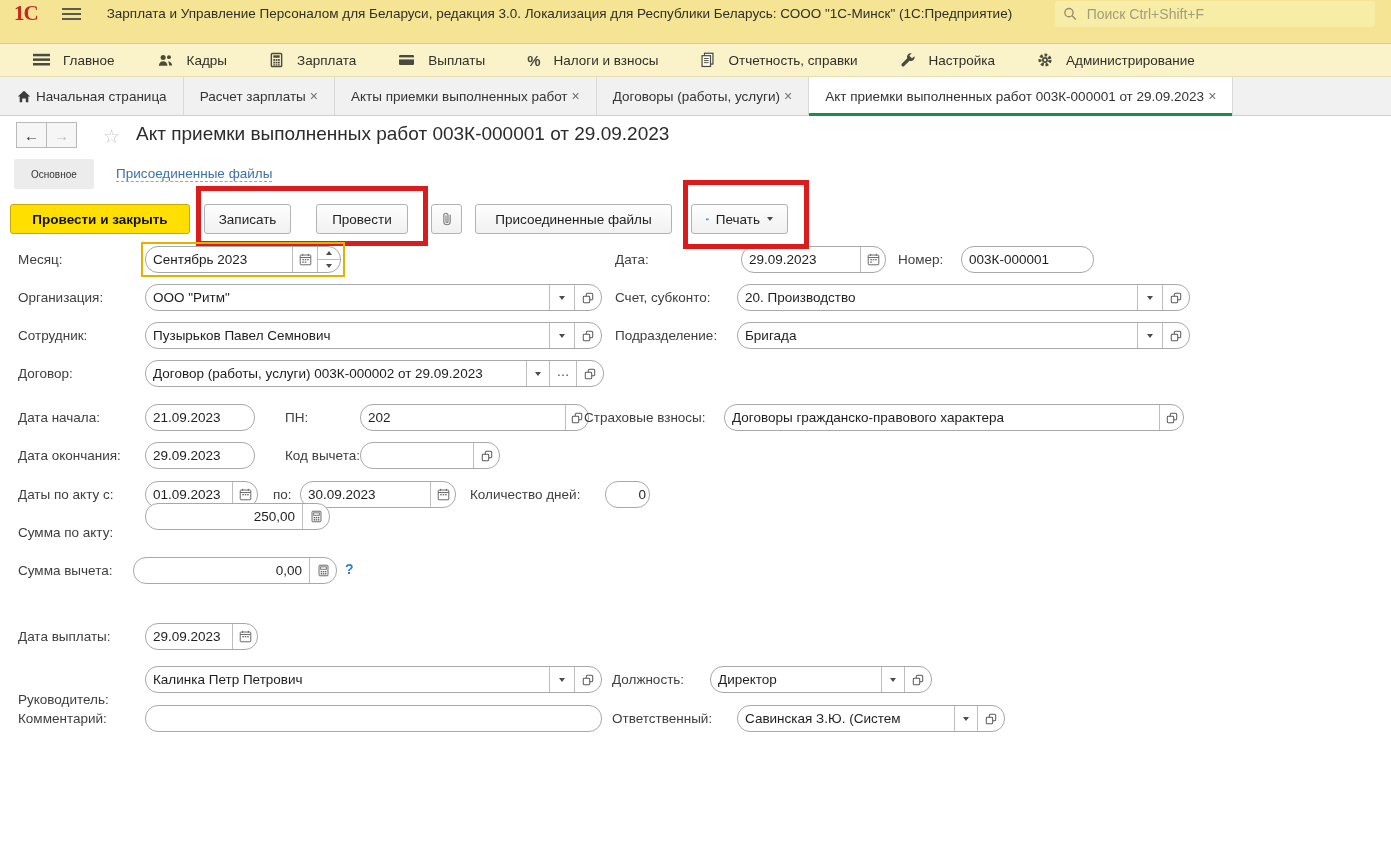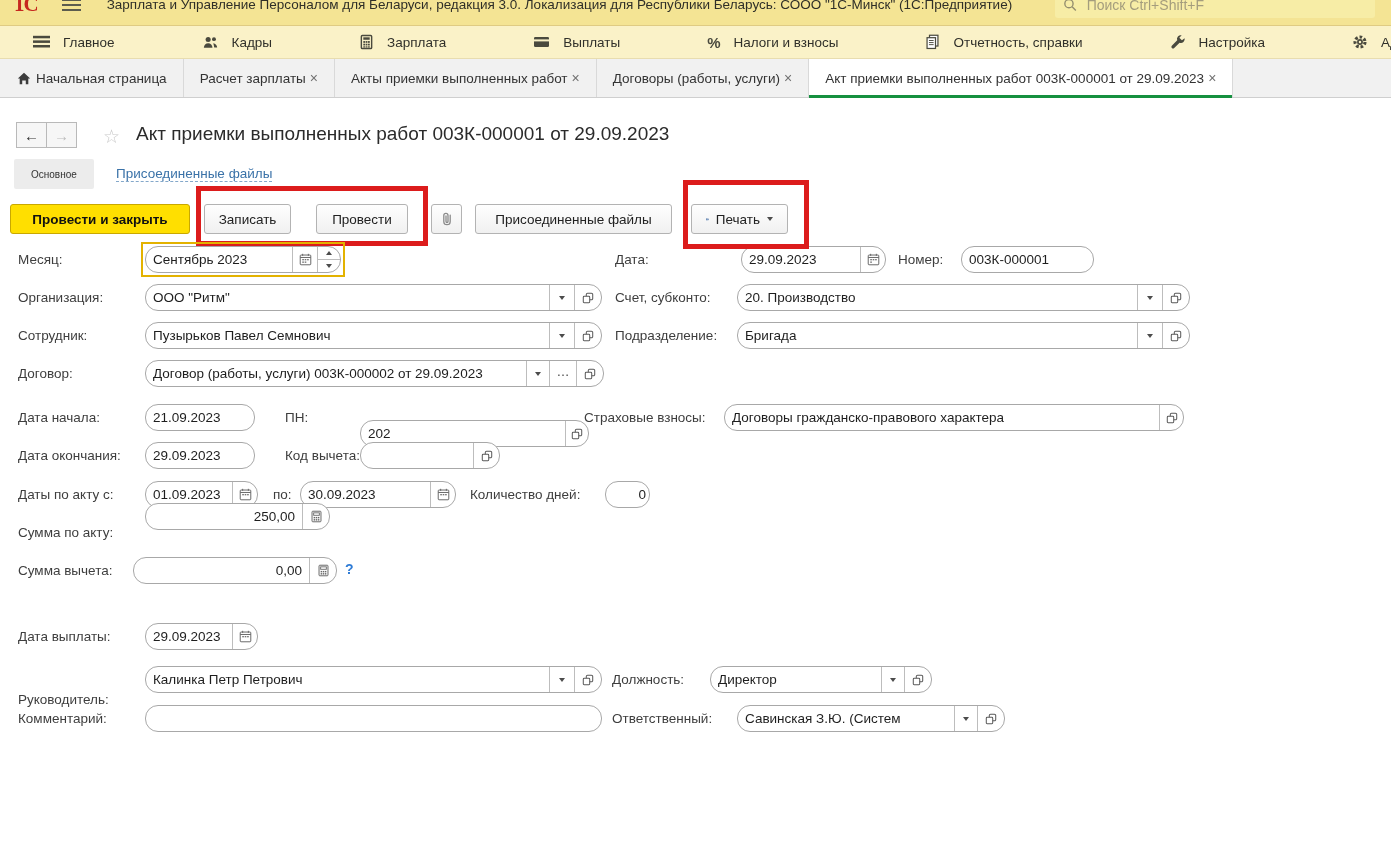--- a/index.html
+++ b/index.html
@@ -1,34 +1,34 @@
 <!DOCTYPE html>
 <html><head>
 <meta charset="utf-8">
 <style>
   html,body{margin:0;padding:0;background:#fff;}
   .screen{position:relative;width:1391px;height:868px;background:#fff;overflow:hidden;
           font-family:"Liberation Sans","DejaVu Sans",sans-serif;}
 
   
-  .titlebar{height:26px;background:#f4e494;border-bottom:1px solid #dfcb83;box-sizing:border-box;
+  .titlebar{height:44px;background:#f4e494;border-bottom:1px solid #dfcb83;box-sizing:border-box;
             display:flex;align-items:center;padding:0 16px 16px 14px;}
   .logo{color:#c6291f;font-weight:700;font-size:21px;font-family:"Liberation Serif",serif;
         letter-spacing:-1px;margin-right:24px;line-height:1;}
   .tb-burger{margin-right:26px;display:flex;align-items:center;cursor:pointer;}
   .app-title{font-size:13.5px;color:#2f2f28;white-space:nowrap;}
   .search{margin-left:auto;display:flex;align-items:center;gap:7px;width:320px;height:26px;
           background:#f7eda6;border-radius:3px;padding:0 8px;box-sizing:border-box;}
   .search-input{background:transparent;border:none;outline:none;font-size:14px;color:#55503a;width:100%;
                 font-family:"Liberation Sans","DejaVu Sans",sans-serif;}
   .search-input::placeholder{color:#a49d7d;}
 
   
   .menubar{height:33px;background:#faf2c8;border-bottom:1px solid #e8ddb0;box-sizing:border-box;
-           display:flex;align-items:center;padding-left:12px;gap:45px;}
+           display:flex;align-items:center;padding-left:12px;}
   .mi{display:flex;align-items:center;gap:13px;padding:0 21px;height:100%;cursor:pointer;
       font-size:13.5px;color:#30302a;white-space:nowrap;}
   .pct{font-weight:700;font-size:15px;color:#4a4a3e;}
 
   
   .tabbar{height:39px;background:#f1f1f1;border-bottom:1px solid #cfcfcf;box-sizing:border-box;
           display:flex;align-items:stretch;}
   .tab{display:flex;align-items:center;gap:4px;padding:0 16px;font-size:13.5px;color:#333;
        border-right:1px solid #d9d9d9;cursor:pointer;position:relative;white-space:nowrap;}
   .tab .x{color:#707070;font-size:14px;line-height:1;}
@@ -362,21 +362,21 @@
           <path d="M5 5V3a1.5 1.5 0 0 1 1.5-1.5H11A1.5 1.5 0 0 1 12.5 3v4.5A1.5 1.5 0 0 1 11 9H9" fill="none" stroke="#5a5a5a" stroke-width="1.2"></path>
         </svg>
     </span>
   </div>
 
   <span class="lbl" style="left:18px;top:410px;">Дата начала:</span>
   <div class="fld" style="left:145px;top:404px;width:110px;">
     <span class="txt">21.09.2023</span>
   </div>
   <span class="lbl" style="left:285px;top:410px;">ПН:</span>
-  <div class="fld" style="left:360px;top:420px;width:229px;">
+  <div class="fld" style="left:360px;top:404px;width:229px;">
     <span class="txt">202</span>
     <span class="seg w22">
       <svg width="12" height="12" viewBox="0 0 14 14">
           <rect x="1.5" y="5" width="7.5" height="7.5" rx="1" fill="none" stroke="#5a5a5a" stroke-width="1.2"></rect>
           <path d="M5 5V3a1.5 1.5 0 0 1 1.5-1.5H11A1.5 1.5 0 0 1 12.5 3v4.5A1.5 1.5 0 0 1 11 9H9" fill="none" stroke="#5a5a5a" stroke-width="1.2"></path>
         </svg>
     </span>
   </div>
   <span class="lbl" style="left:584px;top:410px;">Страховые взносы:</span>
   <div class="fld" style="left:724px;top:404px;width:460px;">

